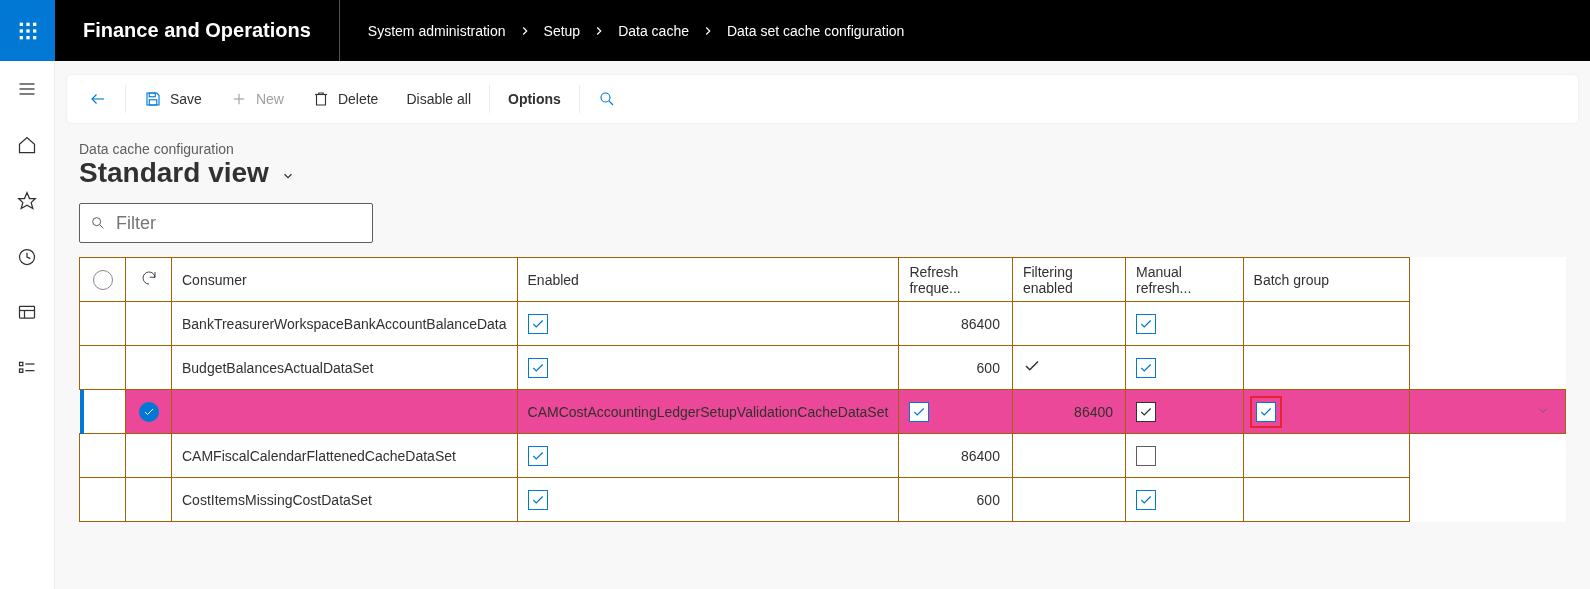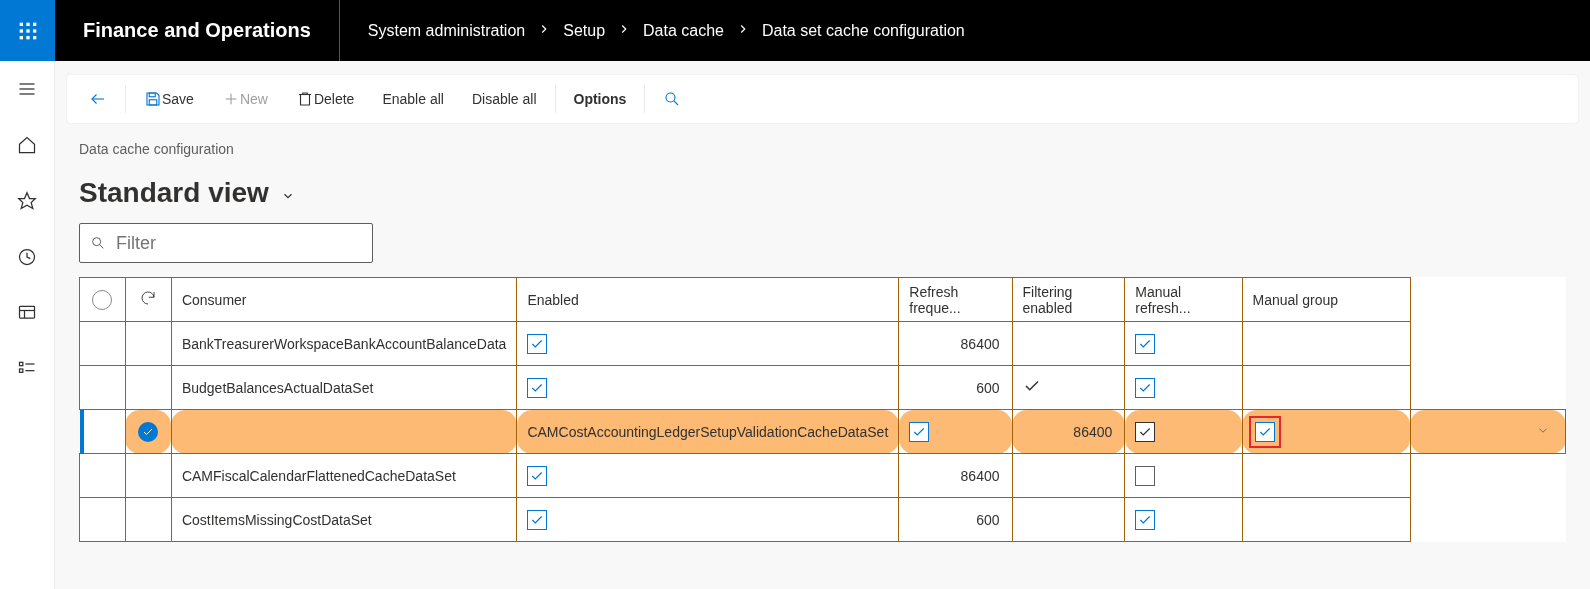--- a/index.html
+++ b/index.html
@@ -3,47 +3,47 @@
 <meta charset="utf-8">
 <style>
   * { box-sizing: border-box; margin: 0; padding: 0; }
   body { font-family: "Segoe UI", Arial, sans-serif; font-size: 14px; color: #323130; background: #fff; overflow: hidden; }
   
   
   .top-header { display: flex; align-items: center; background: #000; color: #fff; height: 61px; }
   .waffle { width: 55px; height: 61px; background: #0078d4; display: flex; align-items: center; justify-content: center; cursor: pointer; }
   .waffle svg { width: 20px; height: 20px; fill: #fff; }
   .app-name { font-size: 20px; font-weight: 600; padding: 0 28px; border-right: 1px solid #555; height: 75px; display: flex; align-items: center; }
-  .breadcrumb { display: flex; align-items: flex-start; gap: 12px; padding: 0 28px; font-size: 16px; }
+  .breadcrumb { display: flex; align-items: center; gap: 12px; padding: 0 28px; font-size: 14px; }
   .breadcrumb span { color: #fff; }
   .breadcrumb .chev { color: #fff; display: flex; align-items: center; }
   
   
   .layout { display: flex; height: calc(100vh - 61px); }
   
   
   .left-rail { width: 55px; background: #fff; border-right: 1px solid #edebe9; display: flex; flex-direction: column; align-items: center; gap: 12px; padding-top: 6px; }
   .rail-item { width: 55px; height: 44px; display: flex; align-items: center; justify-content: center; cursor: pointer; color: #323130; }
   .rail-item svg { width: 20px; height: 20px; stroke: #323130; fill: none; }
   
   
   .main { flex: 1; background: #f8f8f8; padding: 14px 12px 0 12px; overflow: auto; }
   
   
   .action-bar { background: #fff; border-radius: 4px; box-shadow: 0 0 2px rgba(0,0,0,0.1); display: flex; align-items: center; height: 48px; padding: 0 8px; margin-bottom: 18px; }
-  .ab-btn { display: flex; align-items: center; padding: 0 14px; height: 48px; cursor: pointer; font-size: 14px; color: #323130; border-right: none; }
+  .ab-btn { display: flex; align-items: center; gap: 8px; padding: 0 14px; height: 48px; cursor: pointer; font-size: 14px; color: #323130; border-right: none; }
   .ab-btn.icon-only { padding: 0 14px; }
   .ab-btn svg { width: 18px; height: 18px; }
   .ab-btn.disabled { color: #a19f9d; }
   .ab-sep { width: 1px; height: 28px; background: #edebe9; margin: 0 4px; }
   .ab-btn.bold { font-weight: 600; }
   
   
   .page-heading { padding: 0 12px 14px 12px; }
-  .page-subtitle { font-size: 14px; color: #605e5c; margin-bottom: 20px; }
+  .page-subtitle { font-size: 14px; color: #605e5c; margin-bottom: 0; }
   .view-title { font-size: 28px; font-weight: 600; display: flex; align-items: center; gap: 12px; }
   .view-title svg { width: 14px; height: 14px; margin-top: 6px; }
   
   
   .filter-wrap { padding: 0 12px 14px 12px; }
   .filter-box { display: flex; align-items: center; width: 294px; height: 40px; border: 1px solid #605e5c; border-radius: 2px; padding: 0 10px; gap: 10px; background: #fff; }
   .filter-box svg { width: 16px; height: 16px; stroke: #605e5c; }
   .filter-box input { border: none; outline: none; font-size: 18px; flex: 1; background: transparent; }
   
   
@@ -57,21 +57,21 @@
   .col-refresh-i { width: 44px; text-align: center; }
   .col-enabled { width: 130px; }
   .col-freq { width: 130px; }
   .col-filter { width: 130px; margin-top: 32px; }
   .col-manual { width: 134px; margin-top: 44px; }
   .col-batch { width: 210px; }
   
   td.col-freq { text-align: right; padding-right: 12px; }
   td.col-enabled, td.col-manual, td.col-filter { padding-left: 10px; }
   
-  tr.selected td { background: #fdba74; border-radius: 15px; }
+  tr.selected td { background: #ec4899; }
   tr.selected { position: relative; }
   tr.selected::before { content: ""; position: absolute; left: 0; top: 0; bottom: 0; width: 4px; background: #0078d4; }
   
   .sel-circle { width: 20px; height: 20px; border: 1px solid #8a8886; border-radius: 50%; display: inline-block; vertical-align: middle; }
   .sel-check { width: 20px; height: 20px; border-radius: 50%; background: #0078d4; color: #fff; display: inline-flex; align-items: center; justify-content: center; vertical-align: middle; }
   .sel-check svg { width: 12px; height: 12px; stroke: #fff; stroke-width: 2; fill: none; }
   
   .chk { width: 20px; height: 20px; border: 1px solid #0078d4; display: inline-flex; align-items: center; justify-content: center; vertical-align: middle; background: #fff; }
   .chk svg { width: 14px; height: 14px; stroke: #0078d4; stroke-width: 2; fill: none; }
   .chk.unchecked { border-color: #605e5c; }
@@ -199,23 +199,20 @@
       </div>
       <div class="ab-btn">
         <svg viewBox="0 0 24 24" fill="none" stroke="#323130" stroke-width="1.5">
             <polyline points="4 6 20 6"></polyline>
             <path d="M6 6v14h12V6"></path>
             <path d="M9 6V4h6v2"></path>
           </svg>
         <span>Delete</span>
       </div>
       <div class="ab-btn">
-        <span>Enable all</span>
-      </div>
-      <div class="ab-btn">
         <span>Disable all</span>
       </div>
       <div class="ab-sep"></div>
       <div class="ab-btn bold">
         <span>Options</span>
       </div>
       <div class="ab-sep"></div>
       <div class="ab-btn icon-only">
         <svg viewBox="0 0 24 24" fill="none" stroke="#0078d4" stroke-width="1.5">
             <circle cx="10" cy="10" r="6"></circle>
@@ -251,21 +248,21 @@
             <th class="col-sel"><span class="sel-circle"></span></th>
             <th class="col-refresh-i"><span class="refresh-icon"><svg viewBox="0 0 24 24">
                     <path d="M20 11A8 8 0 1 0 12 20"></path>
                     <polyline points="20 4 20 11 13 11"></polyline>
                   </svg></span></th>
             <th>Consumer</th>
             <th class="col-enabled">Enabled</th>
             <th class="col-freq">Refresh freque...</th>
             <th class="col-filter">Filtering enabled</th>
             <th class="col-manual">Manual refresh...</th>
-            <th class="col-batch">Manual group</th>
+            <th class="col-batch">Batch group</th>
           </tr>
         </thead>
         <tbody id="grid-body">
             <tr>
               <td class="col-sel"></td>
               <td class="col-refresh-i"></td>
               <td>BankTreasurerWorkspaceBankAccountBalanceData</td>
               <td class="col-enabled"><span class="chk">
                   <svg viewBox="0 0 24 24">
                     <polyline points="4 12 9 17 20 6"></polyline>

